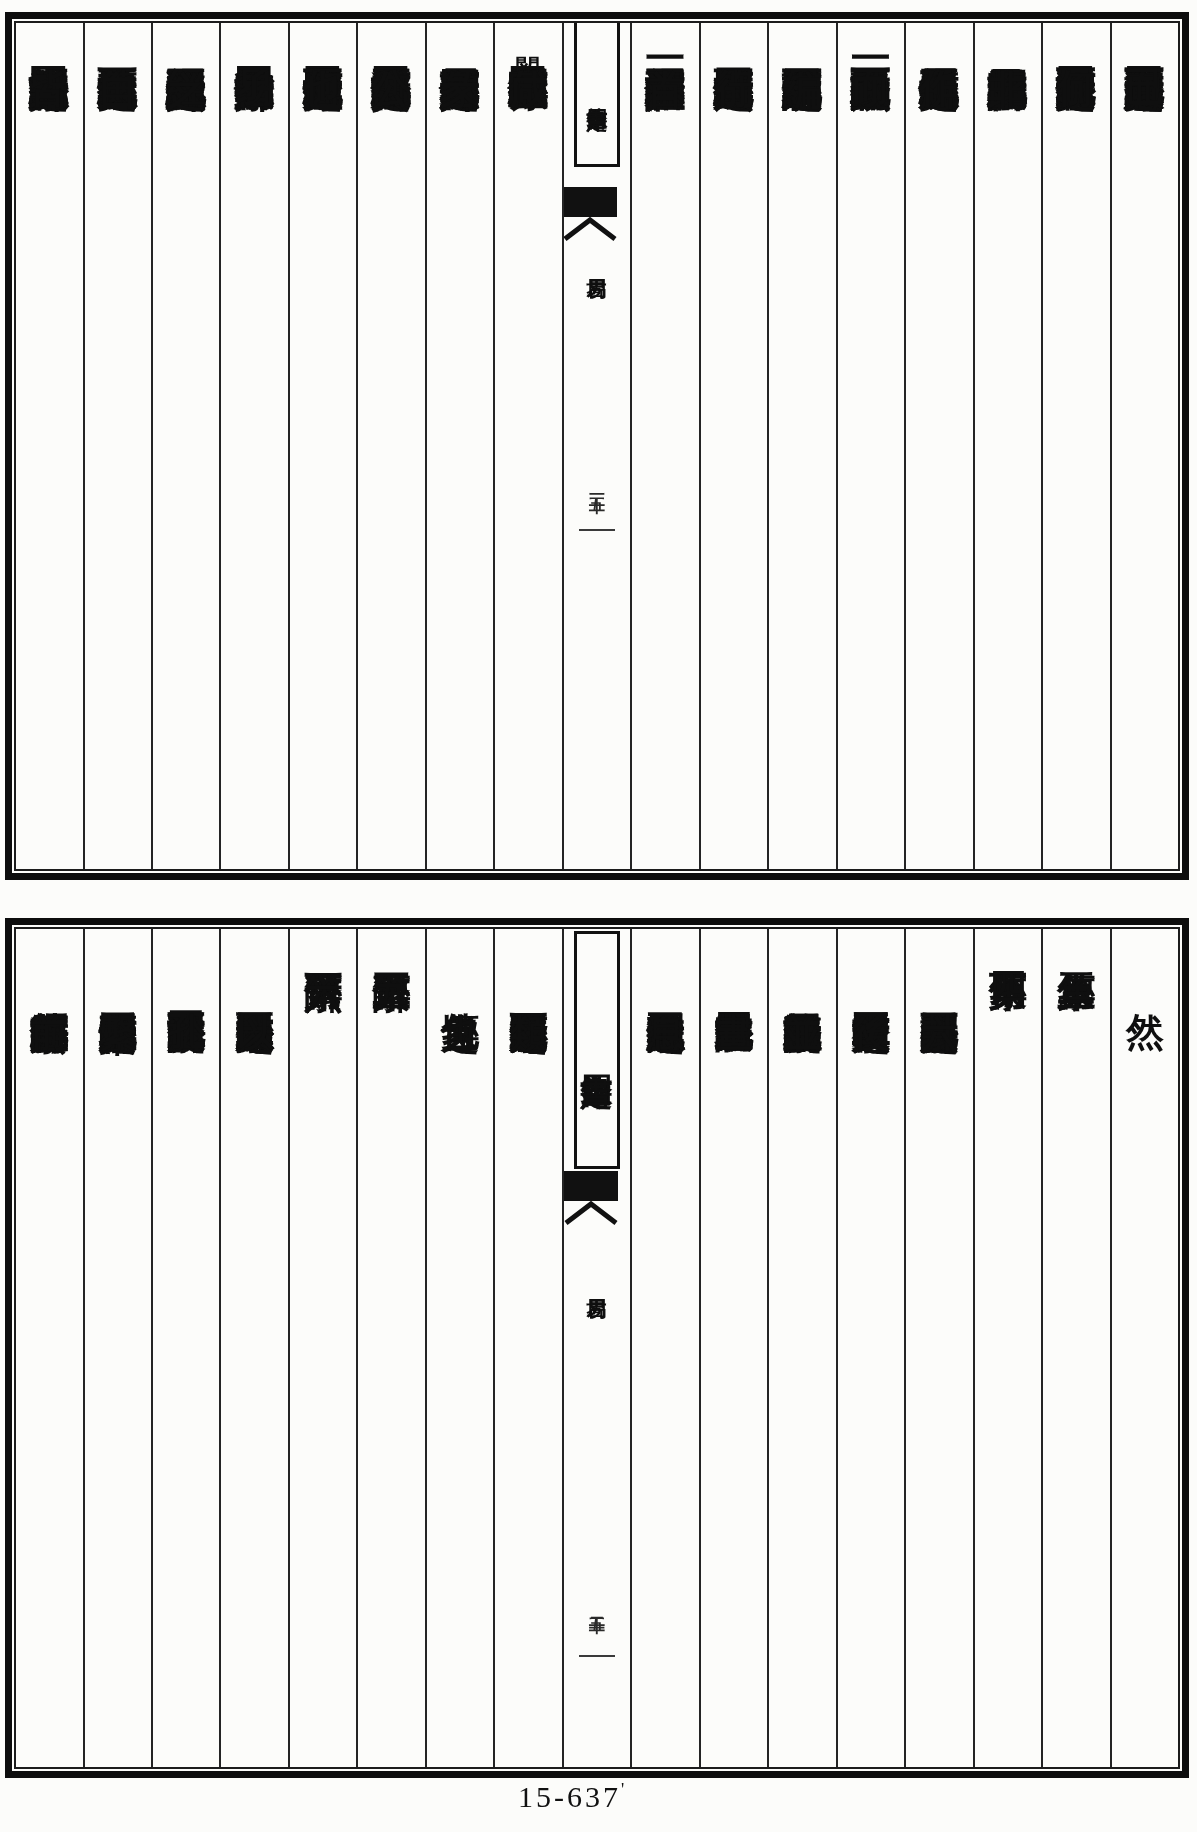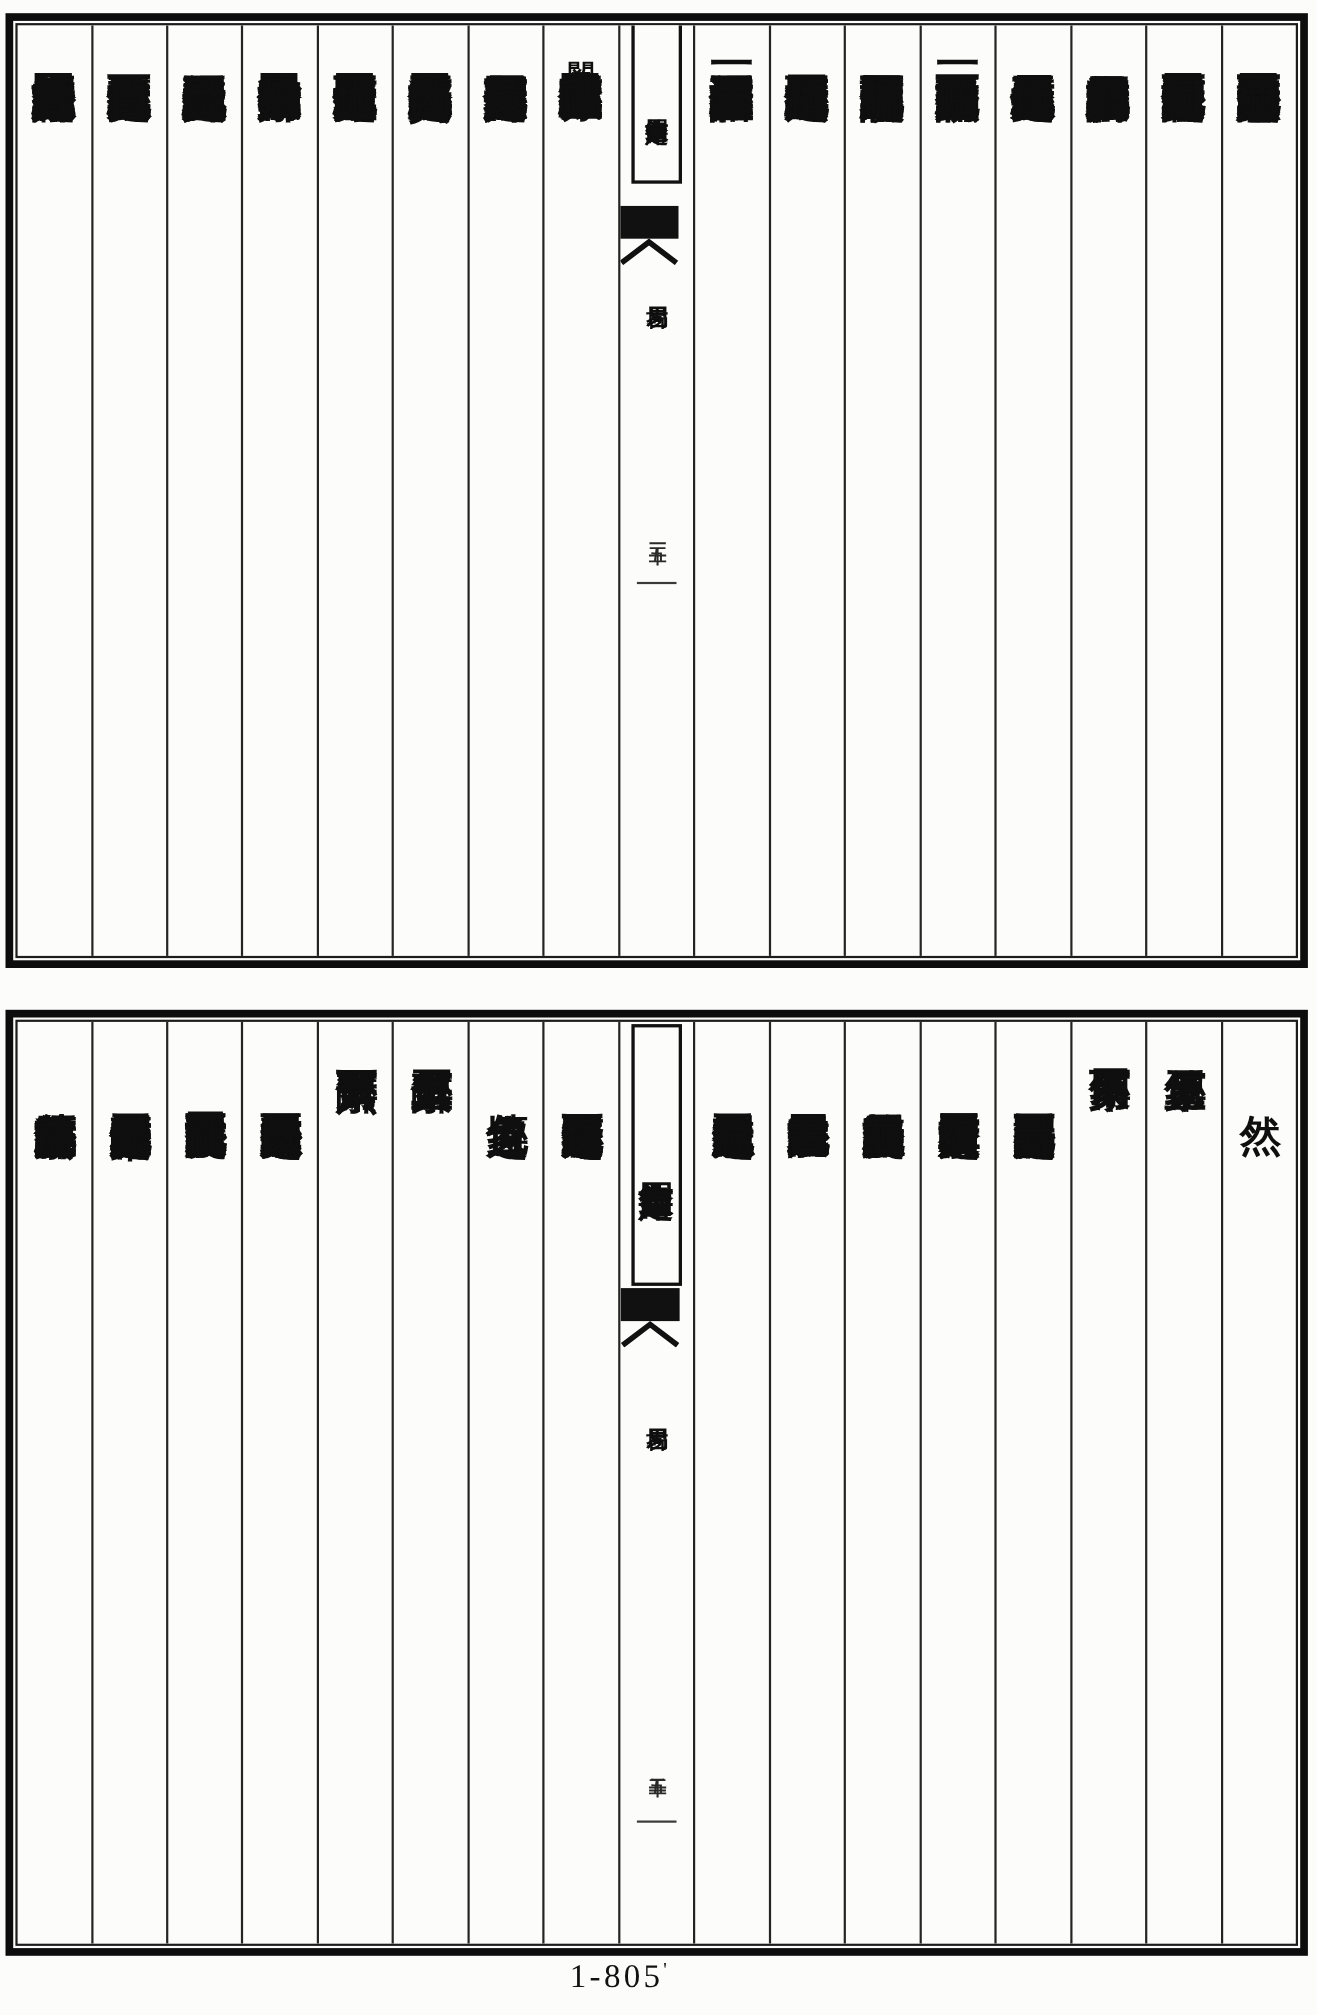--- a/index.html
+++ b/index.html
@@ -124,14 +124,14 @@
       <div class="col"><span>繫辭上傳第五</span></div>
       <div class="col"><span>繫辭下傳第六</span></div>
       <div class="col ind1"><span>易始有卦畫而已文王繫之以卦辭周公又繫之以</span></div>
       <div class="col ind1"><span>爻辭故曰聖人設卦觀象繫辭焉而明吉凶至於孔</span></div>
       <div class="col ind1"><span>子所作則繫辭之傳也案陸氏音釋文王肅本作繫</span></div>
       <div class="col ind1"><span>辭上傳訖於雜卦皆有傳字此蓋鄭玄未合經傳前</span></div>
     </div>
 </div>
 
 <div class="footer">
-  <span>1-805</span><span class="tick">'</span>
+  <span>15-637</span><span class="tick">'</span>
 </div>
 
 </body></html>

